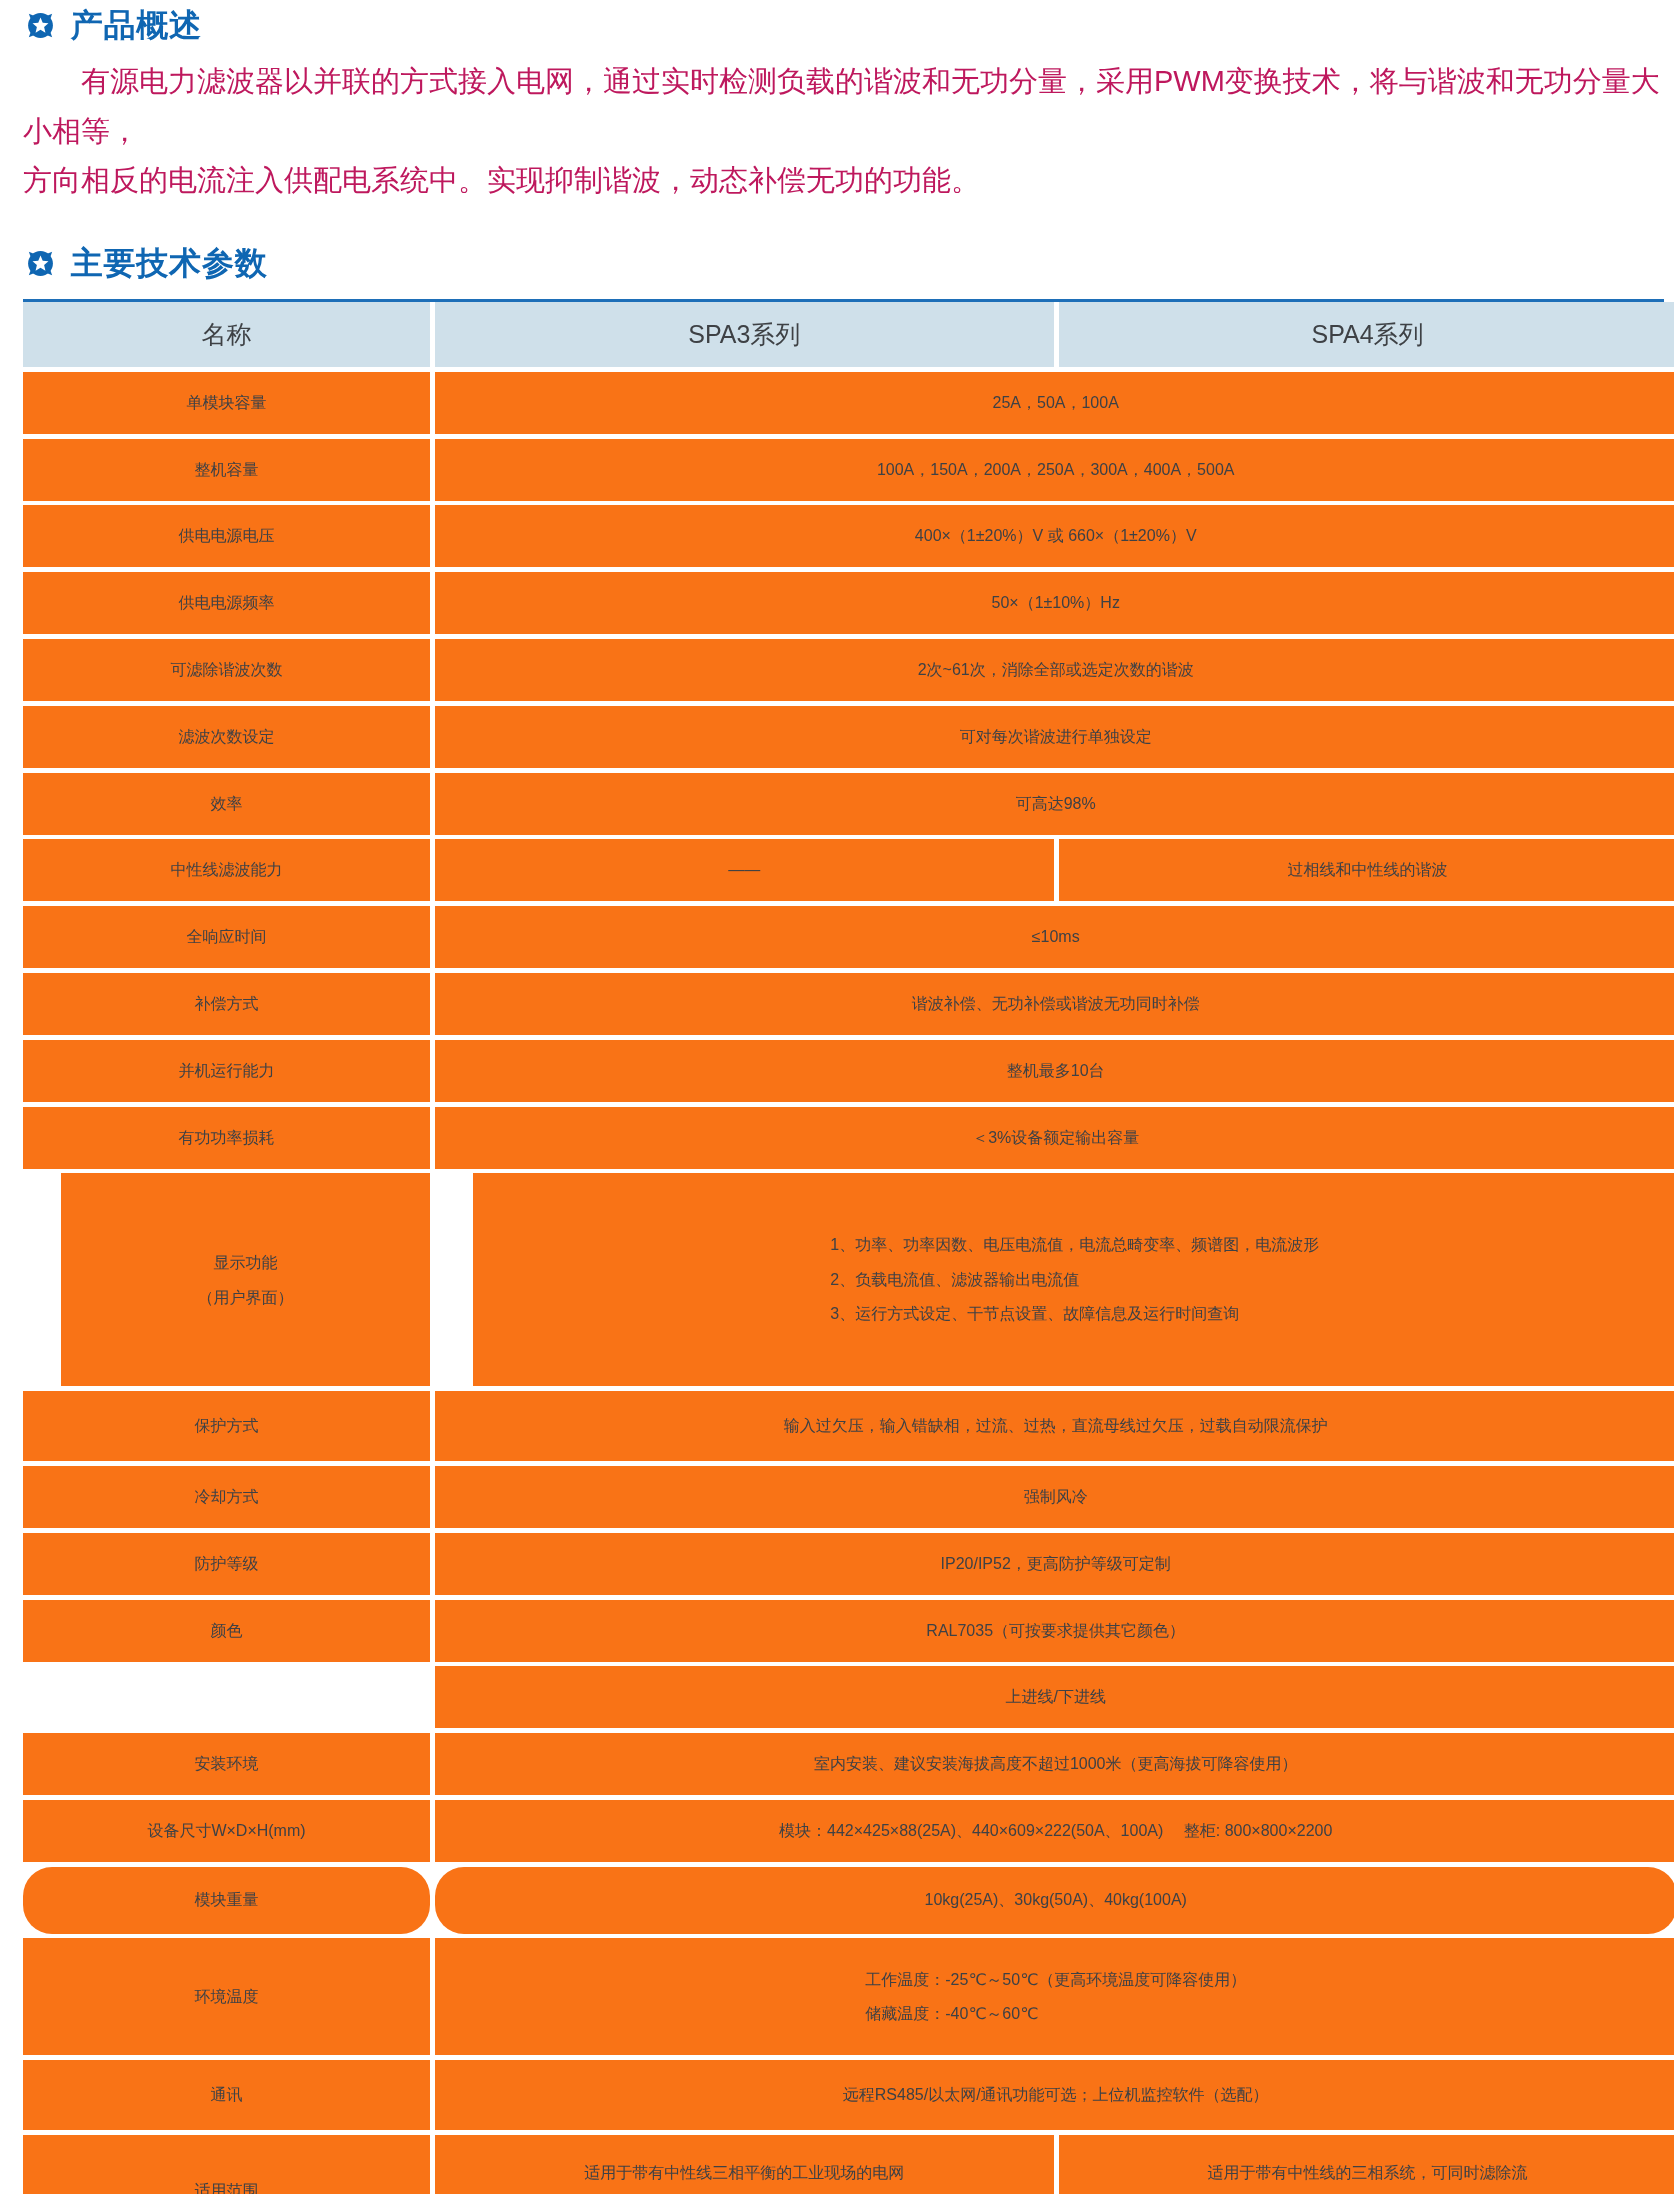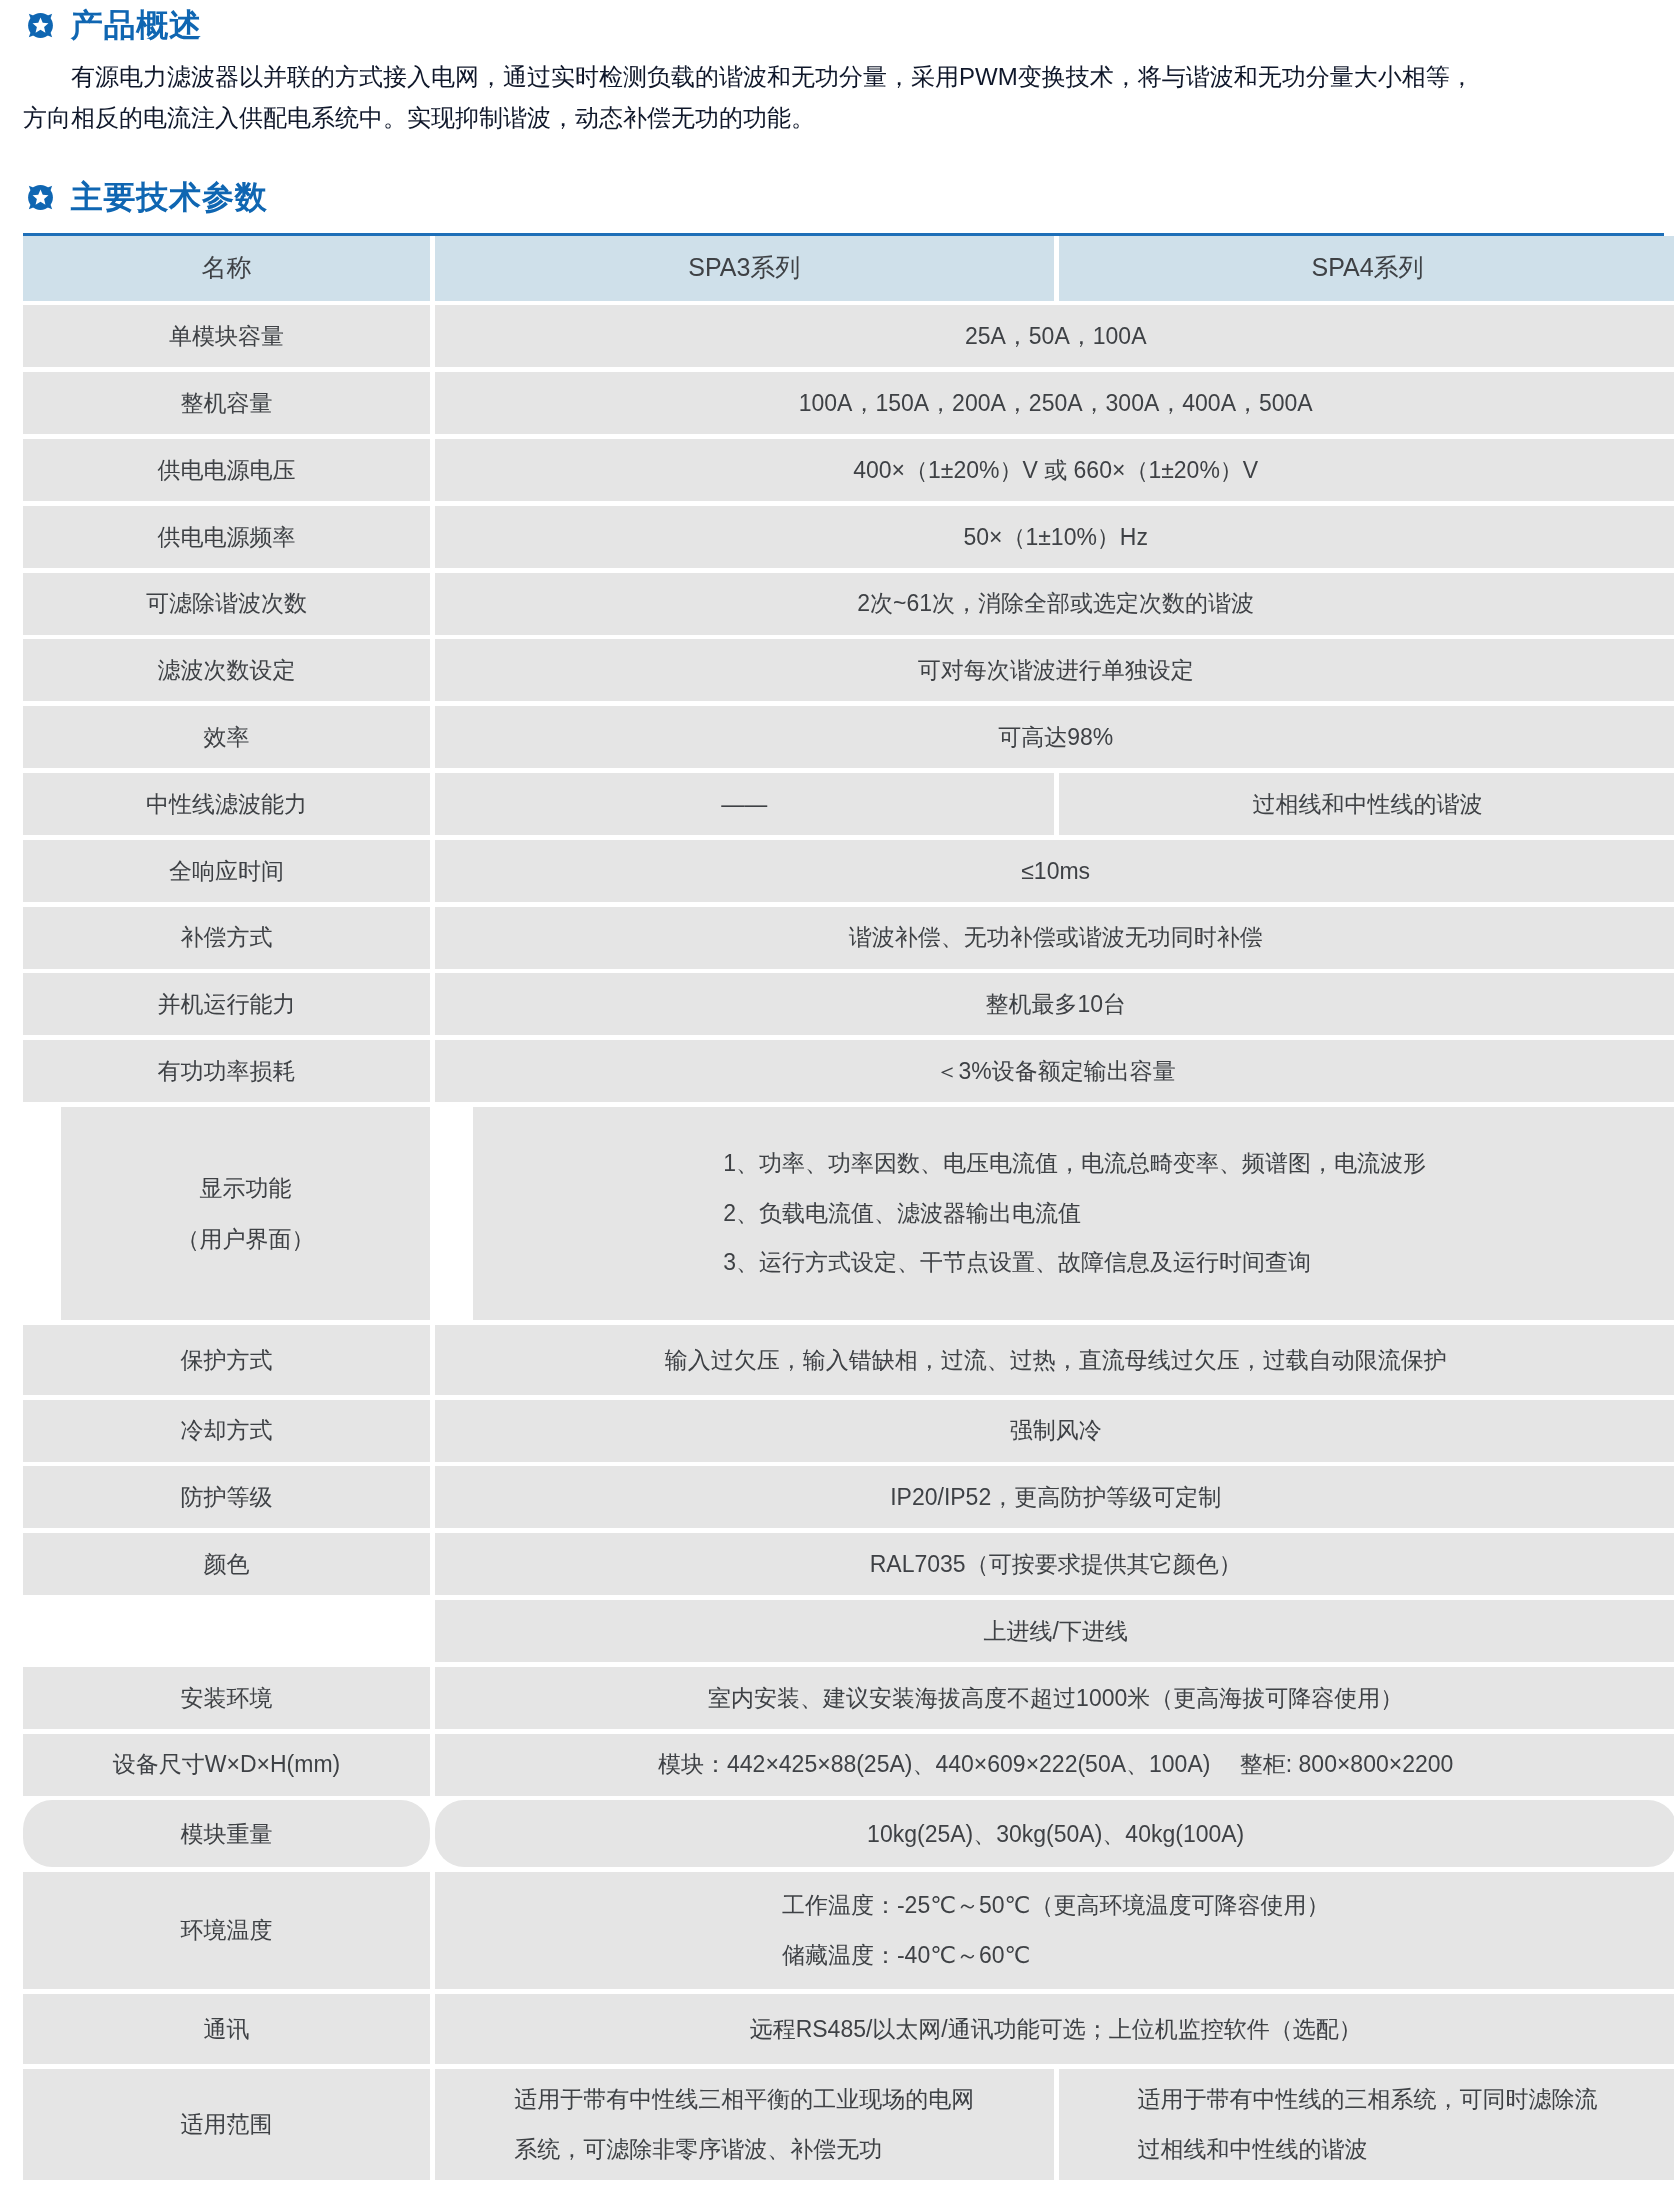--- a/index.html
+++ b/index.html
@@ -10,37 +10,37 @@
   }
   .page { padding:8px 11px 0 23px; box-sizing:border-box; }
 
   .sec-header { display:flex; align-items:center; gap:12.7px; }
   .sec-header .badge { width:35px; height:35px; flex:0 0 auto; }
   .sec-header h2 {
     margin:0; font-size:32px; font-weight:600;
     color:#0f66b2; letter-spacing:0.8px; line-height:1.1;
   }
   .overview {
-    margin:14.3px 0 0 0; font-size:24px; line-height:1.7;
-    text-indent:2em; white-space:pre-line; color:#0f172a;
+    margin:14.3px 0 0 0; font-size:29px; line-height:1.7;
+    text-indent:2em; white-space:pre-line; color:#be185d;
   }
   .sec2 { margin-top:41px; }
 
   .spec-table { margin-top:17.4px; border-top:3.2px solid #1e6fb8; }
   .row {
     display:grid;
     grid-template-columns:407px 619px 618px;
     column-gap:4.8px;
     margin-bottom:4.8px;
   }
   .row:last-child { margin-bottom:0; }
   .cell {
-    background:#e5e5e5;
+    background:#f97316;
     display:flex; align-items:center; justify-content:center;
-    text-align:center; font-size:23px; line-height:1.5;
+    text-align:center; font-size:16px; line-height:1.5;
     min-height:62px; padding:6.3px 11px; box-sizing:border-box;
   }
   .thead .cell { background:#cfe0ea; font-size:25px; min-height:65px; }
   .span2 { grid-column:2 / 4; }
 
   .rh-88  .cell { min-height:70px; }
   .rh-84  .cell { min-height:67px;border-radius:29px; }
   .rh-148 .cell { min-height:117px; }
   .rh-140 .cell { min-height:111px; }
   .rh-268 .cell { min-height:213px;margin-left:38px; }

